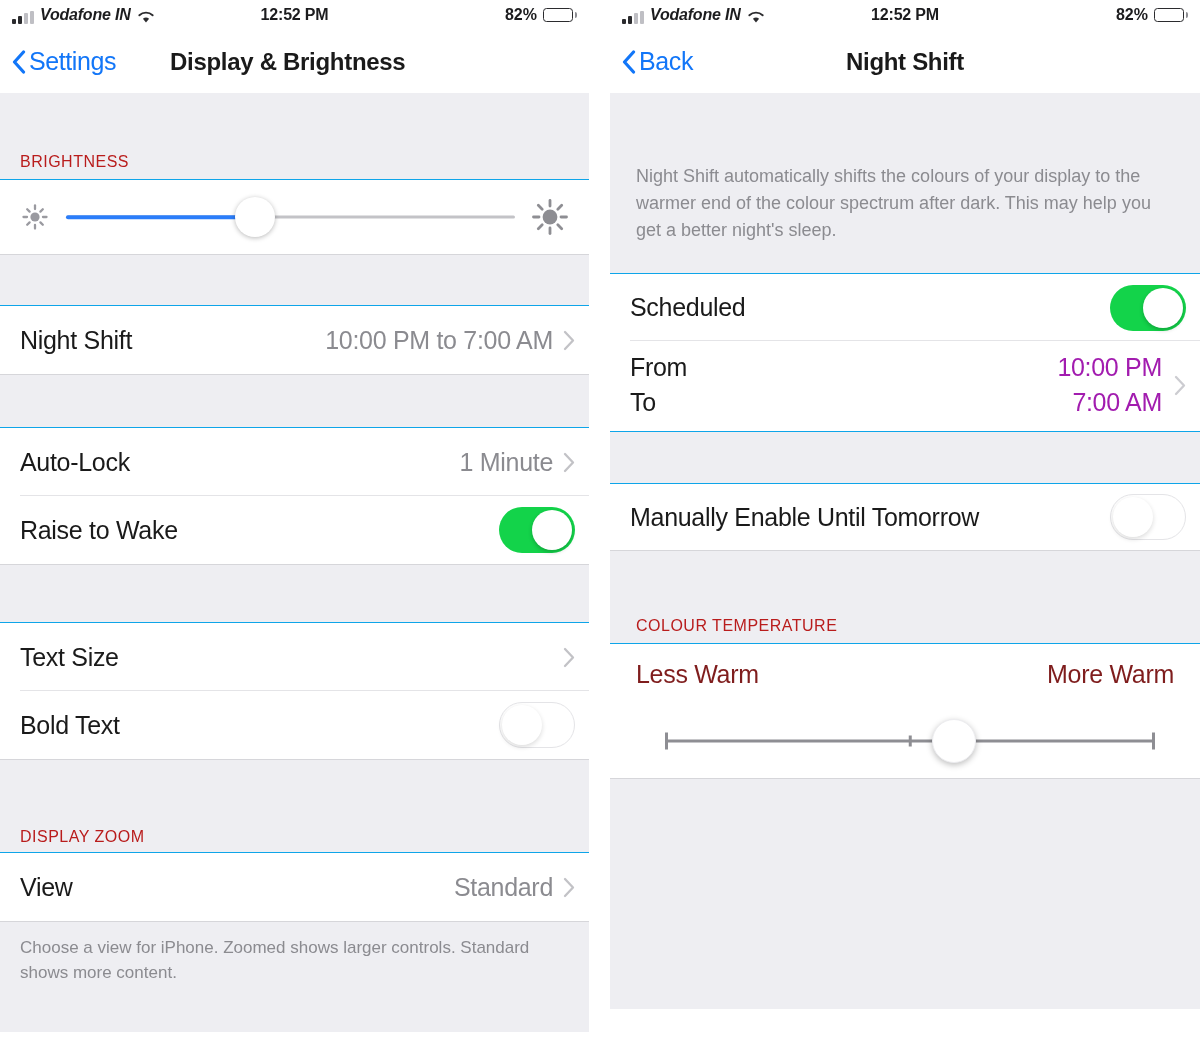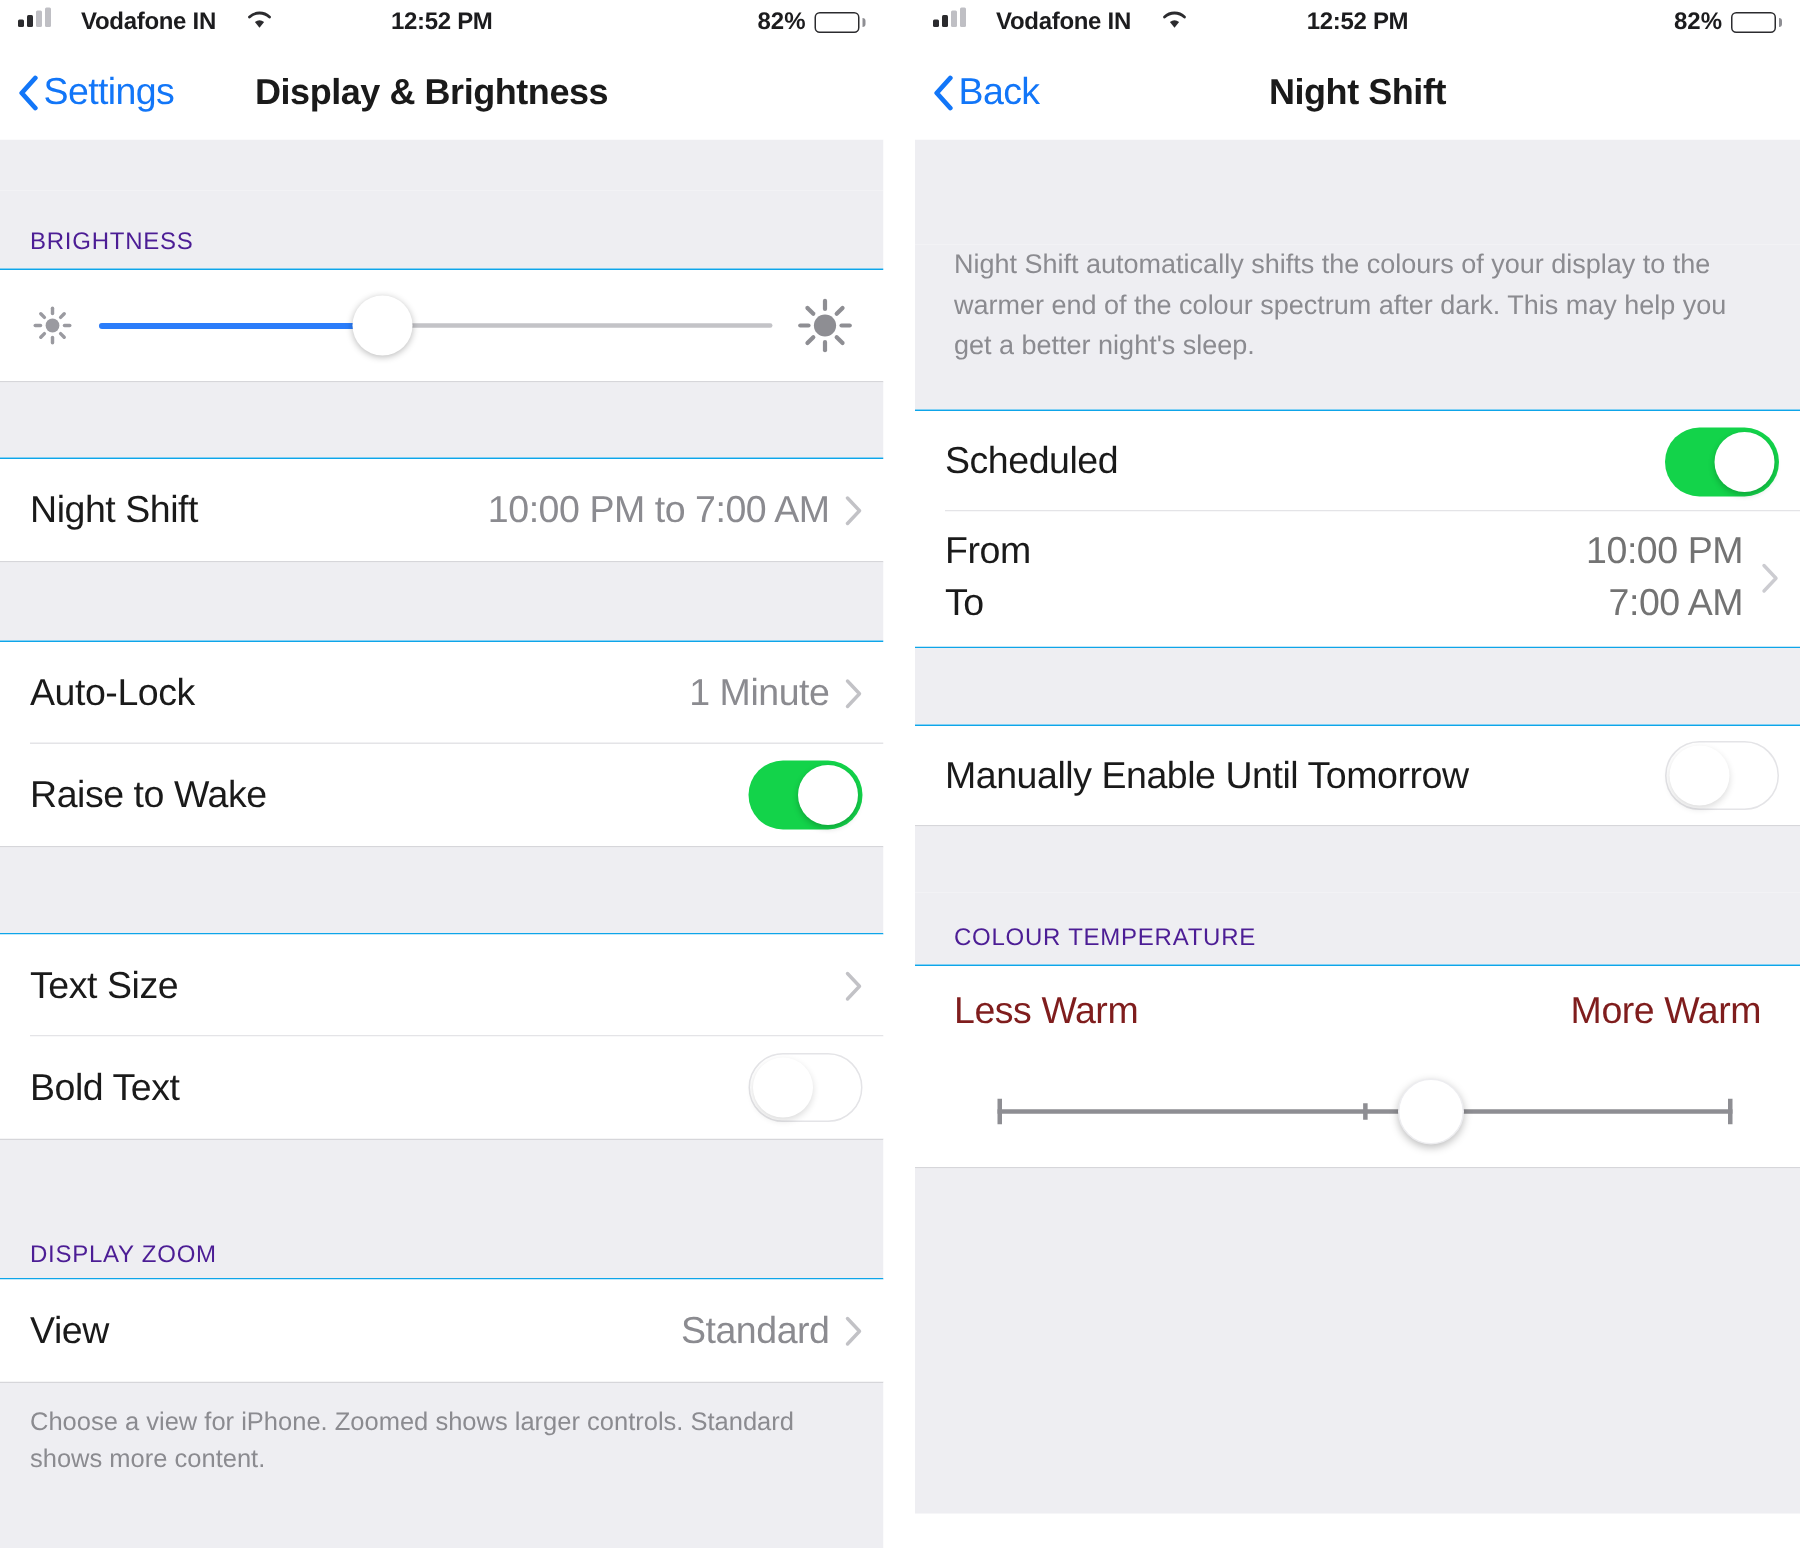--- a/index.html
+++ b/index.html
@@ -17,21 +17,21 @@
   .panel-gap   { width: 21px; background: #ffffff; }
   .panel-right { width: 590px; }
 
   
   .statusbar {
     height: 30px; position: relative;
     display: flex; align-items: center;
     font-size: 16px; font-weight: bold; color: #1c1c1e;
     padding: 0 12px;
   }
-  .sb-left { display: flex; align-items: flex-start; gap: 20px; }
+  .sb-left { display: flex; align-items: flex-end; gap: 6px; font-style: italic; }
   .sb-center {
     position: absolute; left: 0; right: 0; text-align: center;
     font-size: 16px; font-weight: bold; letter-spacing: -0.2px;
   }
   .sb-right {
     position: absolute; right: 12px; display: flex; gap: 6px;
     font-size: 16px; font-weight: bold;
   }
   .signal { display: flex; align-items: flex-end; gap: 2px; height: 12px; }
   .signal i { display: block; width: 4px; border-radius: 1px; background: #2b2b2e; }
@@ -69,21 +69,21 @@
   }
   .nav-title-left { text-align: left; padding-left: 170px; }
 
   
   .gap { background: #eeeef2; }
   .group { background: #ffffff; }
   .group-border-top { border-top: 1px solid #0ea5e9; }
   .group-border-bottom { border-bottom: 1px solid #d6d6da; }
 
   .sec-header {
-    background: #eeeef2; color: #4c1d95;
+    background: #eeeef2; color: #b91c1c;
     font-size: 16px; letter-spacing: 0.5px;
     padding: 0 0 0 20px; display: flex; align-items: flex-end;
   }
   .row {
     position: relative; background: #ffffff;
     display: flex; align-items: center; justify-content: space-between;
     padding: 0 14px 0 20px; height: 68px; cursor: pointer;
   }
   .row-sep::after {
     content: ""; position: absolute; left: 20px; right: 0; bottom: 0;
@@ -174,21 +174,21 @@
   
   .fromto {
     position: relative; background: #ffffff; padding: 10px 14px 12px 20px;
     display: flex; align-items: center; justify-content: space-between;
     cursor: pointer;
   }
   .ft-left { display: flex; flex-direction: column; gap: 2px; }
   .ft-right { display: flex; align-items: center; gap: 12px; }
   .ft-times { display: flex; flex-direction: column; gap: 2px; align-items: flex-end; }
   .ft-key { font-size: 25px; color: #1a1a1a; letter-spacing: -0.3px; line-height: 1.32; }
-  .ft-val { font-size: 25px; color: #737373; letter-spacing: -0.3px; line-height: 1.32; margin-left: 40px; }
+  .ft-val { font-size: 25px; color: #a21caf; letter-spacing: -0.3px; line-height: 1.32; margin-left: 40px; }
 </style>
 </head>
 <body>
 
 <div class="stage">
 
   <div class="panel panel-left">
 
     <div class="statusbar">
       <div class="sb-left">

